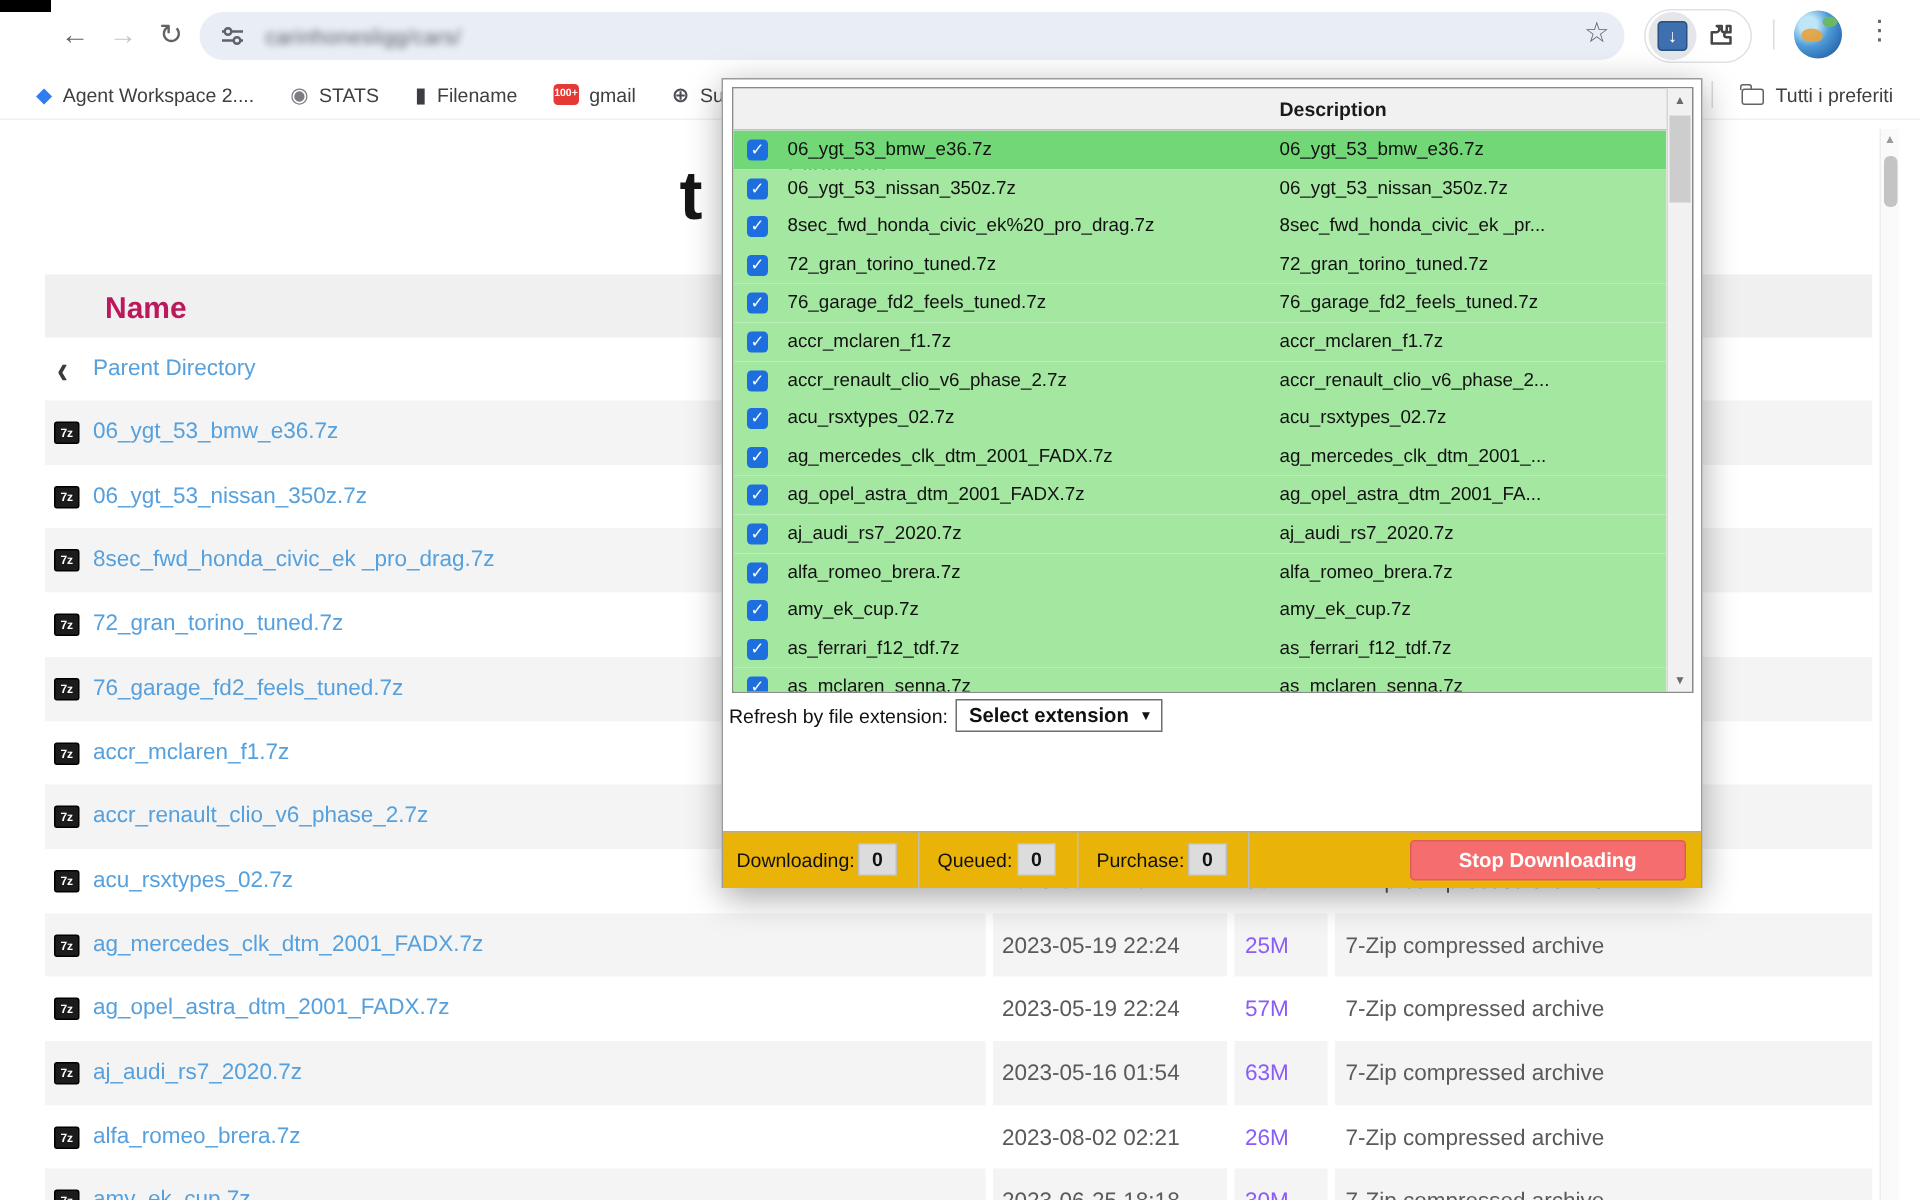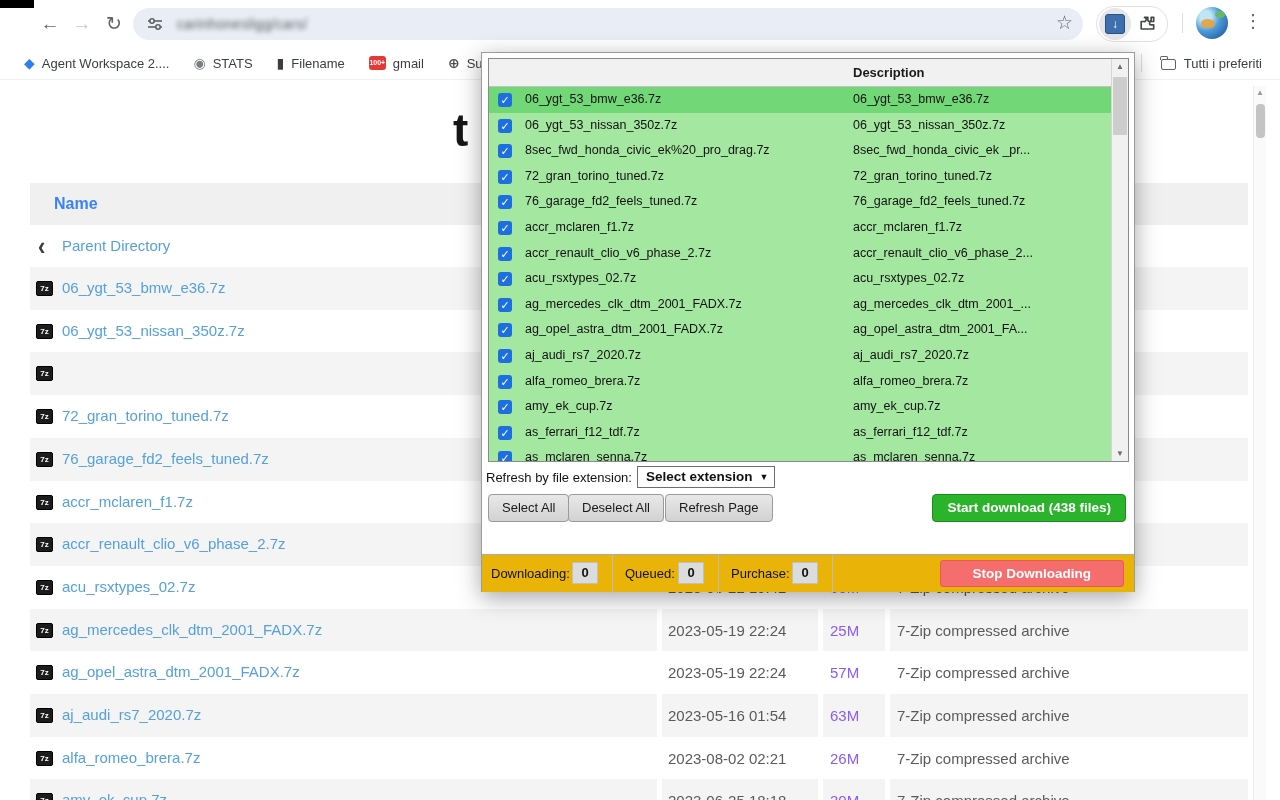--- a/index.html
+++ b/index.html
@@ -39,21 +39,21 @@
   .ic-globe { color:#4a4d52; font-size:14px; font-weight:bold; }
   .bm-right { position:absolute; right:18px; display:flex; align-items:center; gap:8px; font-size:13px; color:#3c4043; cursor:pointer; }
   .bm-right-sep { position:absolute; right:138px; width:1px; height:18px; background:#dadce0; }
   .folder-ic { width:15px; height:11px; border:1.6px solid #5f6368; border-radius:2px; position:relative; margin-top:2px; }
   .folder-ic::before { content:""; position:absolute; left:-1.6px; top:-4px; width:6px; height:3px; border:1.6px solid #5f6368; border-bottom:none; border-radius:2px 2px 0 0; }
 
   
   .page { position:absolute; left:0; top:81px; width:1280px; height:719px; background:#fff; }
   .page-title { position:absolute; left:453px; top:22px; font-size:46px; font-weight:bold; color:#161616; letter-spacing:-1px; }
   .band { position:absolute; background:#f0f0f0; }
-  .hdr-name { position:absolute; left:54px; top:114px; font-size:16px; font-weight:bold; color:#3b82f6; }
+  .hdr-name { position:absolute; left:70px; top:114px; font-size:20px; font-weight:bold; color:#be185d; }
   .parent-row { position:absolute; left:30px; top:144px; width:1218px; height:42px; }
   .chev { position:absolute; left:8px; top:9px; font-size:22px; color:#3a3a3a; font-weight:bold; transform:scaleY(1.2); }
   .parent-link { position:absolute; left:32px; top:12px; font-size:15px; color:#55a0dd; cursor:pointer; }
   .frow { position:absolute; left:30px; width:1218px; height:43px; }
   .frow .seg { position:absolute; top:0; height:43px; background:#f4f4f4; }
   .frow.white .seg { background:#fff; }
   .seg1 { left:0; width:627px; } .seg2 { left:632px; width:156px; } .seg3 { left:793px; width:62px; } .seg4 { left:860px; width:358px; }
   .f-icon { position:absolute; left:6px; top:14px; width:17px; height:15px; background:#1c1c1c; border:1px solid #000; border-radius:2px; color:#fff; font-size:8px; font-weight:bold; text-align:center; line-height:13px; }
   .f-name { position:absolute; left:32px; top:12px; font-size:15px; color:#55a0dd; cursor:pointer; max-width:580px; white-space:nowrap; overflow:hidden; }
   .f-date { position:absolute; left:638px; top:13px; font-size:15px; color:#5a5a5a; }
@@ -194,20 +194,21 @@
           <div class="f-date"></div>
           <div class="f-size"></div>
           <div class="f-desc"></div>
         </div>
         <div class="frow" style="top: 271.4px;">
           <div class="seg seg1"></div>
           <div class="seg seg2"></div>
           <div class="seg seg3"></div>
           <div class="seg seg4"></div>
           <div class="f-icon">7z</div>
+          <div class="f-name">8sec_fwd_honda_civic_ek _pro_drag.7z</div>
           <div class="f-date"></div>
           <div class="f-size"></div>
           <div class="f-desc"></div>
         </div>
         <div class="frow white" style="top: 314.1px;">
           <div class="seg seg1"></div>
           <div class="seg seg2"></div>
           <div class="seg seg3"></div>
           <div class="seg seg4"></div>
           <div class="f-icon">7z</div>
@@ -414,26 +415,20 @@
     </div>
 
     <div class="pfilter">
       <span>Refresh by file extension:</span>
       <span class="pselect">
         <span>Select extension</span>
         <span class="car">▼</span>
       </span>
     </div>
 
-    <div class="btnrow">
-      <div class="gbtn" style="left:6px">Select All</div>
-      <div class="gbtn" style="left:86px">Deselect All</div>
-      <div class="gbtn" style="left:183px">Refresh Page</div>
-      <div class="start-btn">Start download (438 files)</div>
-    </div>
 
 
     <div class="statusbar">
       <span class="st-label" style="left:9px">Downloading:</span>
       <span class="st-badge" style="left:90px">0</span>
       <div class="st-div" style="left:130px"></div>
       <span class="st-label" style="left:143px">Queued:</span>
       <span class="st-badge" style="left:196px">0</span>
       <div class="st-div" style="left:236px"></div>
       <span class="st-label" style="left:249px">Purchase:</span>

